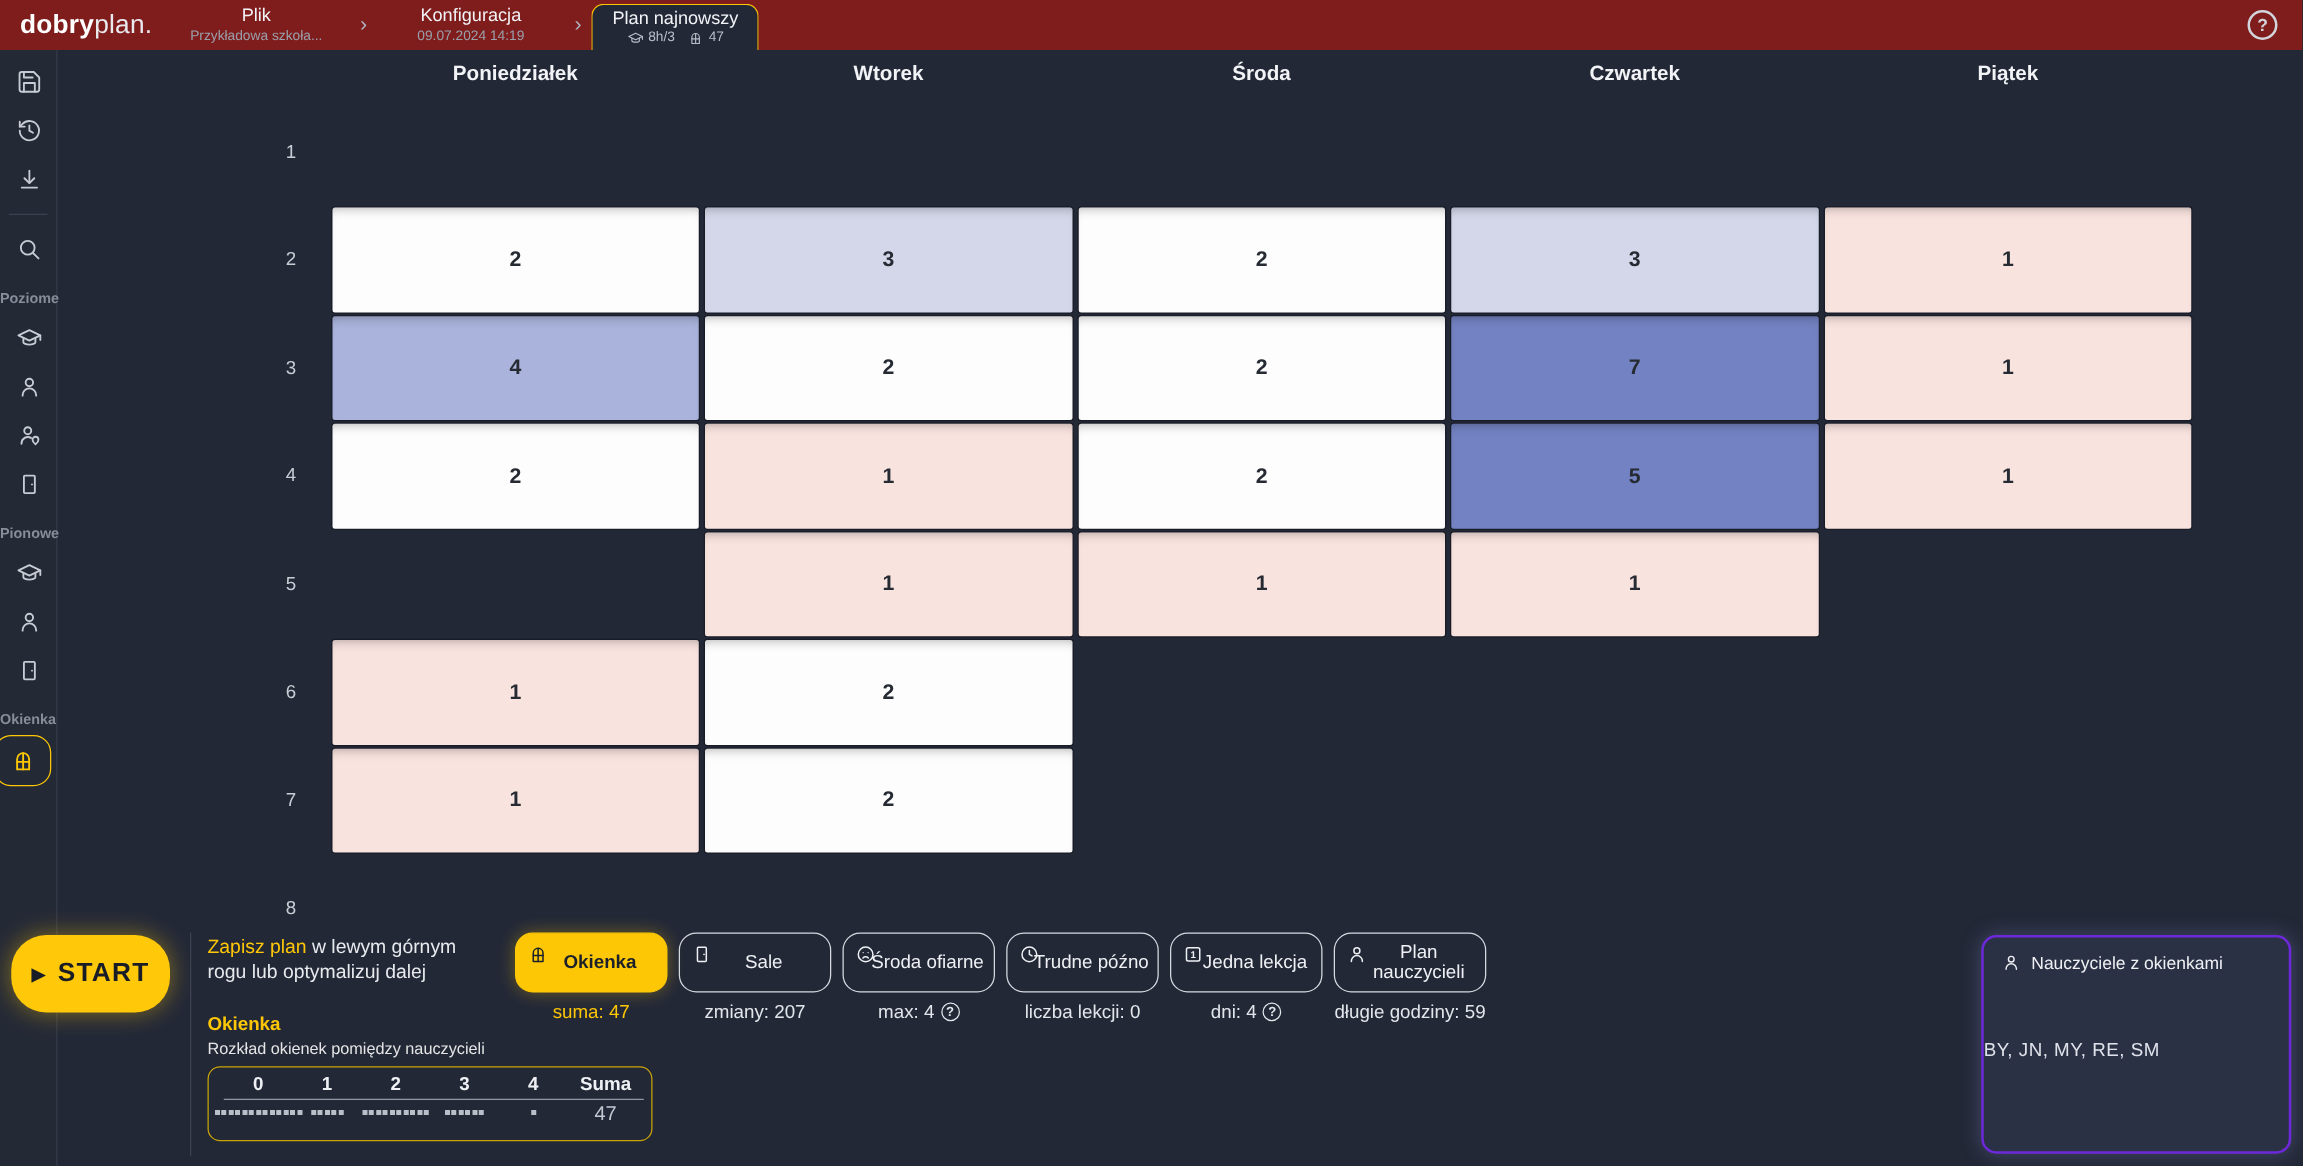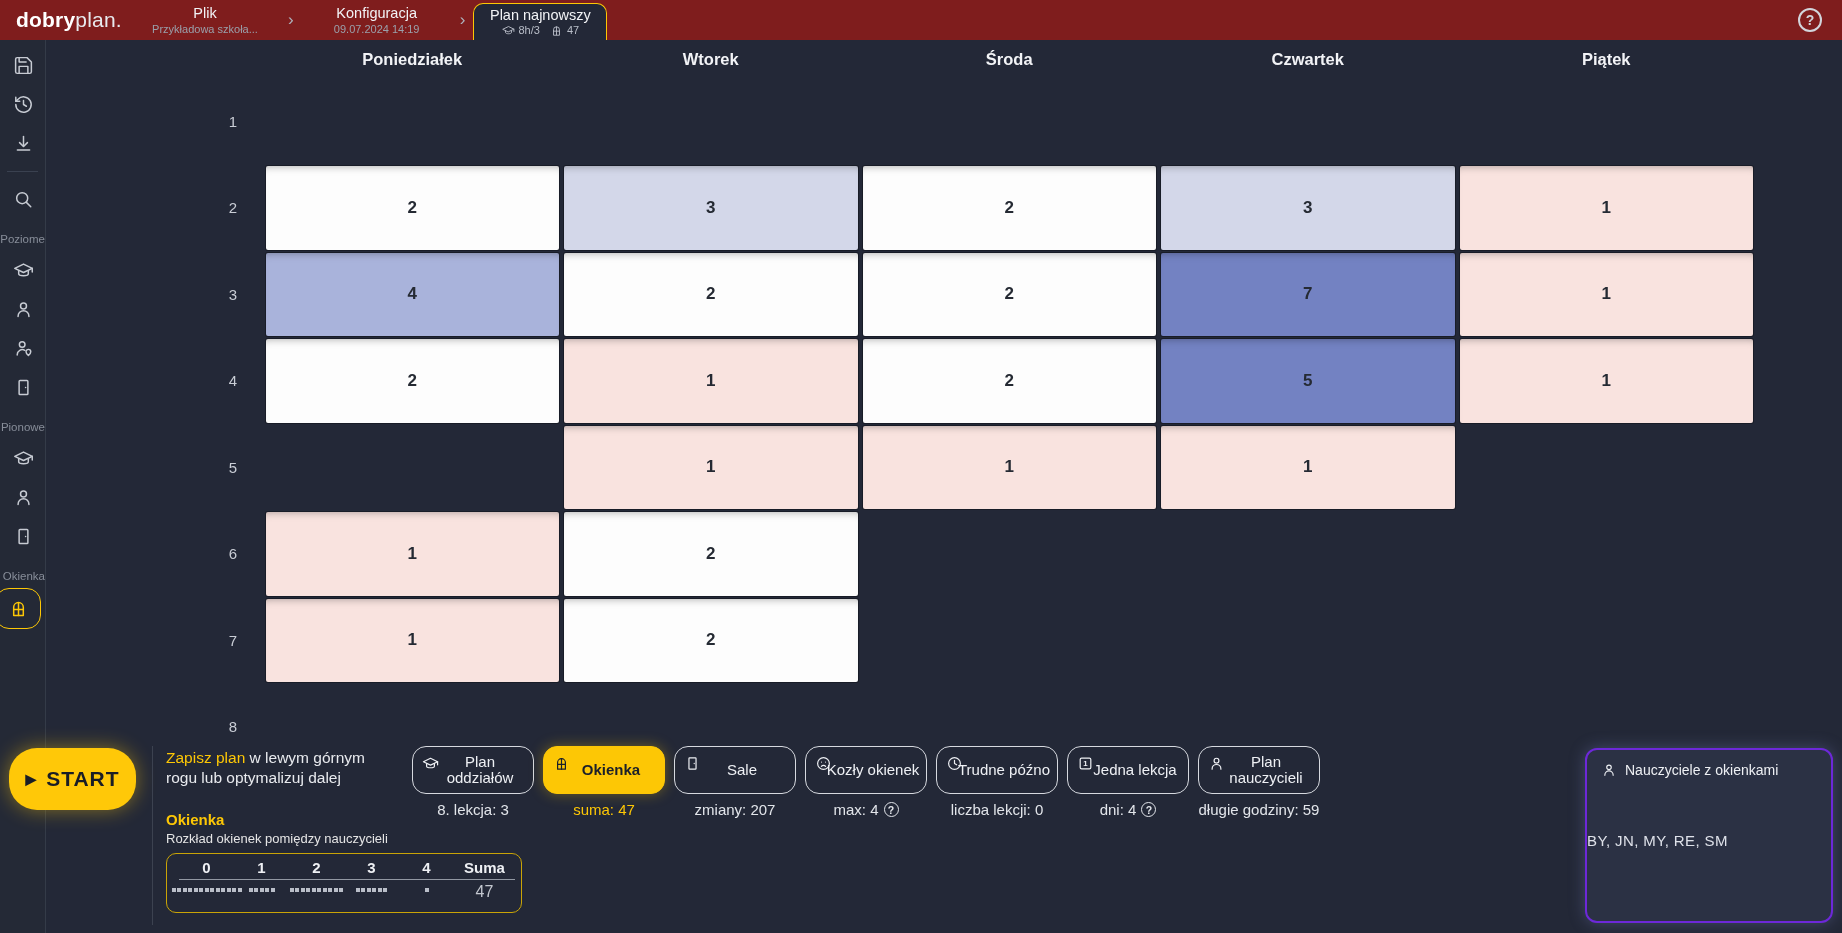--- a/index.html
+++ b/index.html
@@ -42,21 +42,21 @@
   .sidebar {
     position:absolute; top:40px; left:0; bottom:0; width:46px;
     background:#242936; border-right:1px solid #343b48; z-index:20;
     padding-top:6px;
   }
   .sb-item { width:46px; height:39px; display:flex; align-items:center; justify-content:center; cursor:pointer; color:#c7cbd3; }
   .sb-item svg { width:21px; height:21px; stroke:#c7cbd3; }
   .sb-item.active { margin:2px 4px 2px -5px; width:46px; height:41px; border:1.5px solid #fdc705; border-radius:14px; }
   .sb-item.active svg { stroke:#fdc705; }
   .sb-divider { height:1px; background:#3a4150; margin:8px 7px 8px 7px; }
-  .sb-label { font-size:11.5px; color:#878d99; text-align:right; white-space:nowrap; margin:13px 0 5px 0; height:14px; line-height:14px; }
+  .sb-label { font-size:11.5px; color:#878d99; text-align:left; white-space:nowrap; margin:13px 0 5px 0; height:14px; line-height:14px;font-weight:bold; }
 
   
   .gridwrap { position:absolute; top:40px; left:46px; }
   .grid {
     display:grid;
     grid-template-columns:217px repeat(5, 298.5px);
     grid-template-rows:38px repeat(8, 86.5px);
   }
   .day-header { grid-row:1; align-self:center; text-align:center; font-weight:bold; font-size:16.5px; color:#f2f3f6; }
   .period-label { grid-column:1; align-self:center; text-align:right; padding-right:26px; font-size:15px; color:#c9cdd5; }
@@ -386,35 +386,20 @@
           <span class="sq"></span>
         </div>
         <div class="hist-cell">
           <span class="sq"></span>
         </div>
         <div class="hist-sum">47</div>
       </div>
   </div>
 
   <div class="metrics" id="metrics">
-      <div class="metric">
-    <button class="metric-btn">
-      <span class="m-icon">
-            <svg viewBox="0 0 24 24" fill="none" stroke="currentColor" stroke-width="1.7" stroke-linecap="round" stroke-linejoin="round">
-              <path d="m2 9.5 10-4.8 10 4.8-10 4.8z"></path>
-              <path d="M6.5 12.2v3.6c0 1.1 2.6 2.2 5.5 2.2s5.5-1.1 5.5-2.2v-3.6"></path>
-              <path d="M22 9.5v4.3"></path>
-            </svg>
-          </span>
-      <span class="m-label">Plan oddziałów</span>
-    </button>
-    <div class="metric-sub">
-      <span class="m-sub-text">8. lekcja: 3</span>
-    </div>
-  </div>
       <div class="metric active">
     <button class="metric-btn">
       <span class="m-icon">
             <svg viewBox="0 0 24 24" fill="none" stroke="currentColor" stroke-width="1.7" stroke-linecap="round" stroke-linejoin="round">
               <path d="M6.5 20v-9.3a5.5 5.5 0 0 1 11 0V20z"></path>
               <path d="M12 5.3V20"></path>
               <path d="M6.5 13.2h11"></path>
             </svg>
           </span>
       <span class="m-label">Okienka</span>
@@ -440,21 +425,21 @@
       <div class="metric">
     <button class="metric-btn">
       <span class="m-icon">
             <svg viewBox="0 0 24 24" fill="none" stroke="currentColor" stroke-width="1.7" stroke-linecap="round" stroke-linejoin="round">
               <circle cx="12" cy="12" r="8.3"></circle>
               <circle cx="9.2" cy="10" r=".8" fill="currentColor" stroke="none"></circle>
               <circle cx="14.8" cy="10" r=".8" fill="currentColor" stroke="none"></circle>
               <path d="M9 16c1.6-1.7 4.4-1.7 6 0"></path>
             </svg>
           </span>
-      <span class="m-label">Kozły okienek</span>
+      <span class="m-label">Środa ofiarne</span>
     </button>
     <div class="metric-sub">
       <span class="m-sub-text">max: 4</span>
     <span class="q-ico">?</span>
         </div>
   </div>
       <div class="metric">
     <button class="metric-btn">
       <span class="m-icon">
             <svg viewBox="0 0 24 24" fill="none" stroke="currentColor" stroke-width="1.7" stroke-linecap="round" stroke-linejoin="round">

